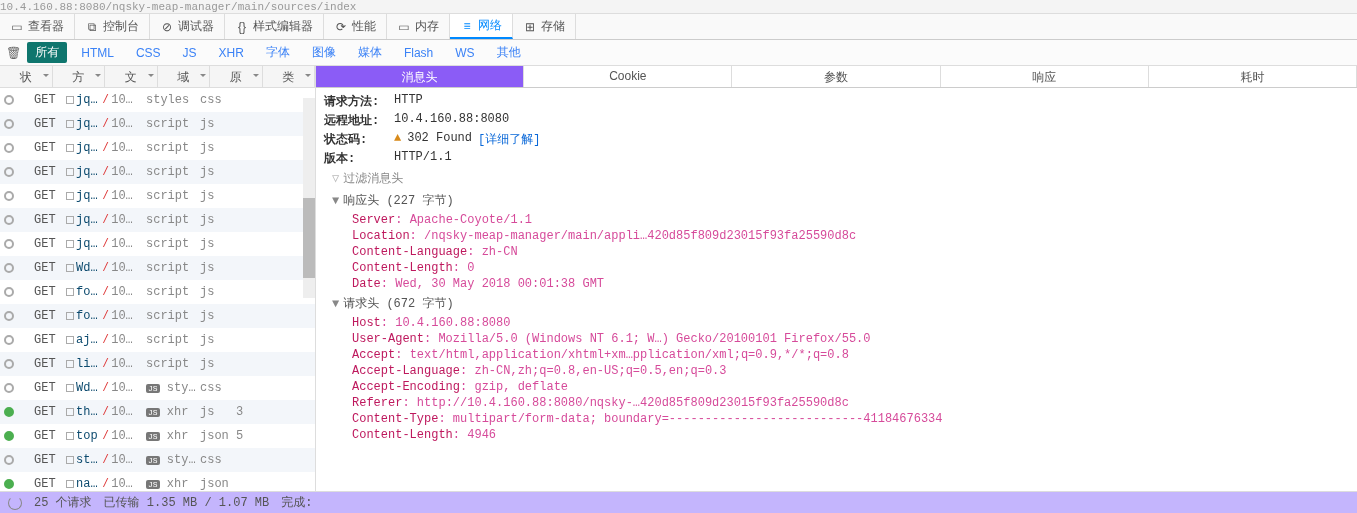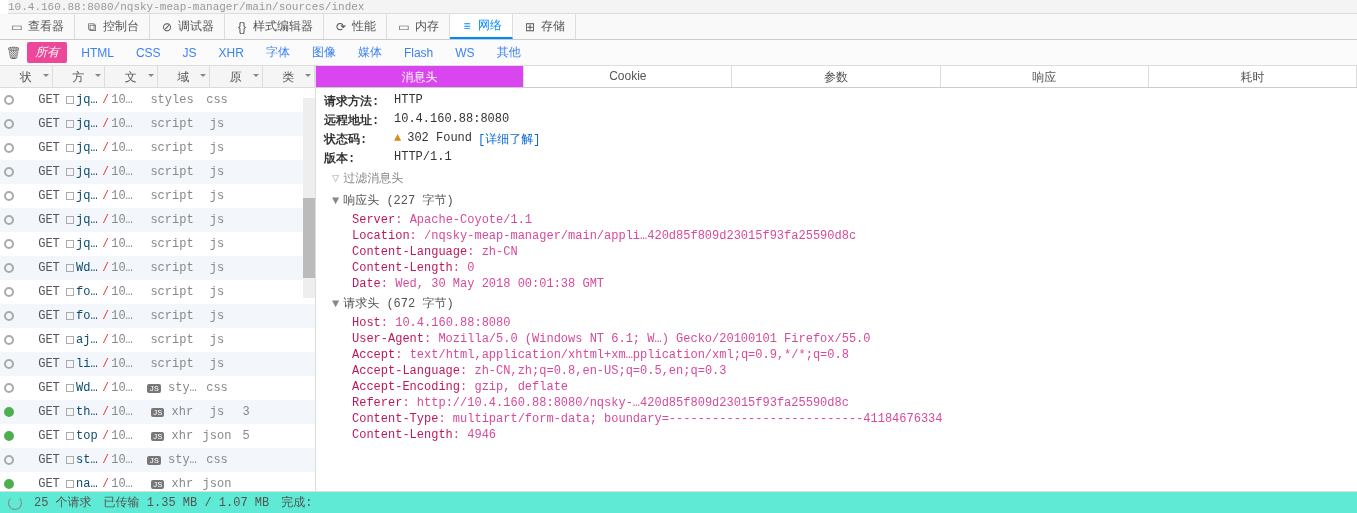--- a/index.html
+++ b/index.html
@@ -1,79 +1,79 @@
 <!DOCTYPE html>
 <html><head>
 <meta charset="utf-8">
 <style>
 * { box-sizing: border-box; margin: 0; padding: 0; }
 body { font-family: "Segoe UI", Tahoma, sans-serif; font-size: 12px; color: #333; background: #fff; width: 1357px; height: 513px; overflow: hidden; }
 .mono { font-family: Consolas, "Courier New", monospace; }
 
-.url-bar { background: #f4f4f4; border-bottom: 1px solid #ddd; padding: 1px 0; color: #999; font-size: 11px; height: 14px; margin-left: 8px; }
+.url-bar { background: #f4f4f4; border-bottom: 1px solid #ddd; padding: 1px 0; color: #999; font-size: 11px; height: 14px; }
 
 .top-tabs { display: flex; border-bottom: 1px solid #ccc; height: 26px; align-items: stretch; background: #f9f9f9; }
 .top-tab { display: flex; align-items: center; gap: 4px; padding: 0 10px; border-right: 1px solid #ddd; color: #555; cursor: pointer; }
 .top-tab.active { color: #0089ff; border-bottom: 2px solid #0089ff; background: #fff; }
 .top-tab .ic { width: 14px; height: 14px; display: inline-flex; align-items: center; justify-content: center; }
 
 .filter-bar { display: flex; align-items: center; height: 26px; border-bottom: 1px solid #ddd; padding: 0 6px; gap: 6px; background: #fbfbfb; }
 .filter-bar .chip { padding: 2px 8px; border-radius: 2px; color: #3b82f6; cursor: pointer; }
-.filter-bar .chip.active { background: #ec4899; color: #fff; font-style: italic; }
+.filter-bar .chip.active { background: #0f766e; color: #fff; }
 .trash { color: #666; cursor: pointer; }
 
 .main { display: flex; height: calc(513px - 14px - 26px - 26px - 22px); }
 
 .left { width: 316px; border-right: 1px solid #ddd; display: flex; flex-direction: column; }
 .col-head { display: flex; border-bottom: 1px solid #ddd; height: 22px; background: #f5f5f5; }
 .col-head > div { flex: 1; text-align: center; padding: 3px 2px; border-right: 1px solid #ddd; color: #555; position: relative; }
 .car::after { content: ""; position: absolute; right: 3px; top: 8px; border: 3px solid transparent; border-top-color: #888; }
 
 .rows { flex: 1; overflow: hidden; position: relative; }
-.row { display: flex; align-items: center; height: 24px; padding: 0 4px; gap: 2px; text-align: center; }
+.row { display: flex; align-items: center; height: 24px; padding: 0 4px; gap: 2px; }
 .row.odd { background: #f3f6fa; }
 .dot { width: 10px; height: 10px; border-radius: 50%; border: 2px solid #bbb; margin-right: 2px; flex: 0 0 10px; }
 .dot.green { border-color: #4CAF50; background: #4CAF50; }
 .dot.grey { border-color: #aaa; }
 .row span { overflow: hidden; text-overflow: ellipsis; white-space: nowrap; }
 .c-method { width: 30px; color: #555; }
 .c-file { width: 34px; color: #0c4a6e; display: flex; align-items: center; gap: 2px; }
 .c-domain { width: 42px; color: #888; display: flex; align-items: center; gap: 2px; }
 .c-cause { width: 52px; color: #888; }
 .c-type { width: 34px; color: #888; }
 .c-extra { width: 20px; color: #888; }
 .redslash { color: #d33; font-weight: bold; }
 .js-badge { font-size: 8px; background: #777; color: #fff; padding: 0 2px; border-radius: 2px; }
 .sq { width: 8px; height: 8px; border: 1px solid #aaa; display: inline-block; }
 .scrollbar { position: absolute; right: 0; top: 10px; width: 12px; height: 200px; background: #eee; }
 .scrollbar .thumb { background: #bbb; height: 80px; margin-top: 100px; }
 
 .right { flex: 1; display: flex; flex-direction: column; }
 .detail-tabs { display: flex; height: 22px; border-bottom: 1px solid #ccc; }
 .detail-tabs > div { flex: 1; text-align: center; padding: 3px 0; border-right: 1px solid #ddd; color: #555; cursor: pointer; }
-.detail-tabs > div.active { background: #d946ef; color: #fff; }
+.detail-tabs > div.active { background: #8b5cf6; color: #fff; }
 
 .details { flex: 1; overflow: auto; padding: 4px 8px; }
 .kv { display: flex; gap: 6px; padding: 1px 0; }
 .kv .k { color: #333; font-weight: bold; min-width: 64px; }
 .kv .v { color: #333; }
 .blue-link { color: #0a68d8; cursor: pointer; }
 .orange { color: #d88a1a; }
 .warn-tri { color: #d88a1a; }
 
 .filter-headers { color: #888; padding: 2px 0 2px 8px; }
 .filter-headers .caret { color: #bbb; margin-right: 4px; }
 
 .sec-head { color: #555; padding: 3px 0 3px 8px; }
 .sec-head .caret { color: #888; margin-right: 4px; }
 .hdr-line { padding: 1px 0 1px 28px; color: #d64a9a; }
 .hdr-line .hk { color: #be185d; }
 .hdr-line .hv { color: #d64a9a; }
 
-.status-bar { height: 22px; border-top: 1px solid #ddd; display: flex; align-items: center; gap: 12px; padding: 0 8px; background: #5eead4; color: #555; }
+.status-bar { height: 22px; border-top: 1px solid #ddd; display: flex; align-items: center; gap: 12px; padding: 0 8px; background: #c4b5fd; color: #555; }
 .status-bar .reload { width: 14px; height: 14px; border: 1.5px solid #888; border-radius: 50%; border-top-color: transparent; }
 </style>
 </head>
 <body>
 
 <div class="url-bar mono">10.4.160.88:8080/nqsky-meap-manager/main/sources/index</div>
 
 <div class="top-tabs">
   <div class="top-tab">
       <span class="ic">▭</span>

